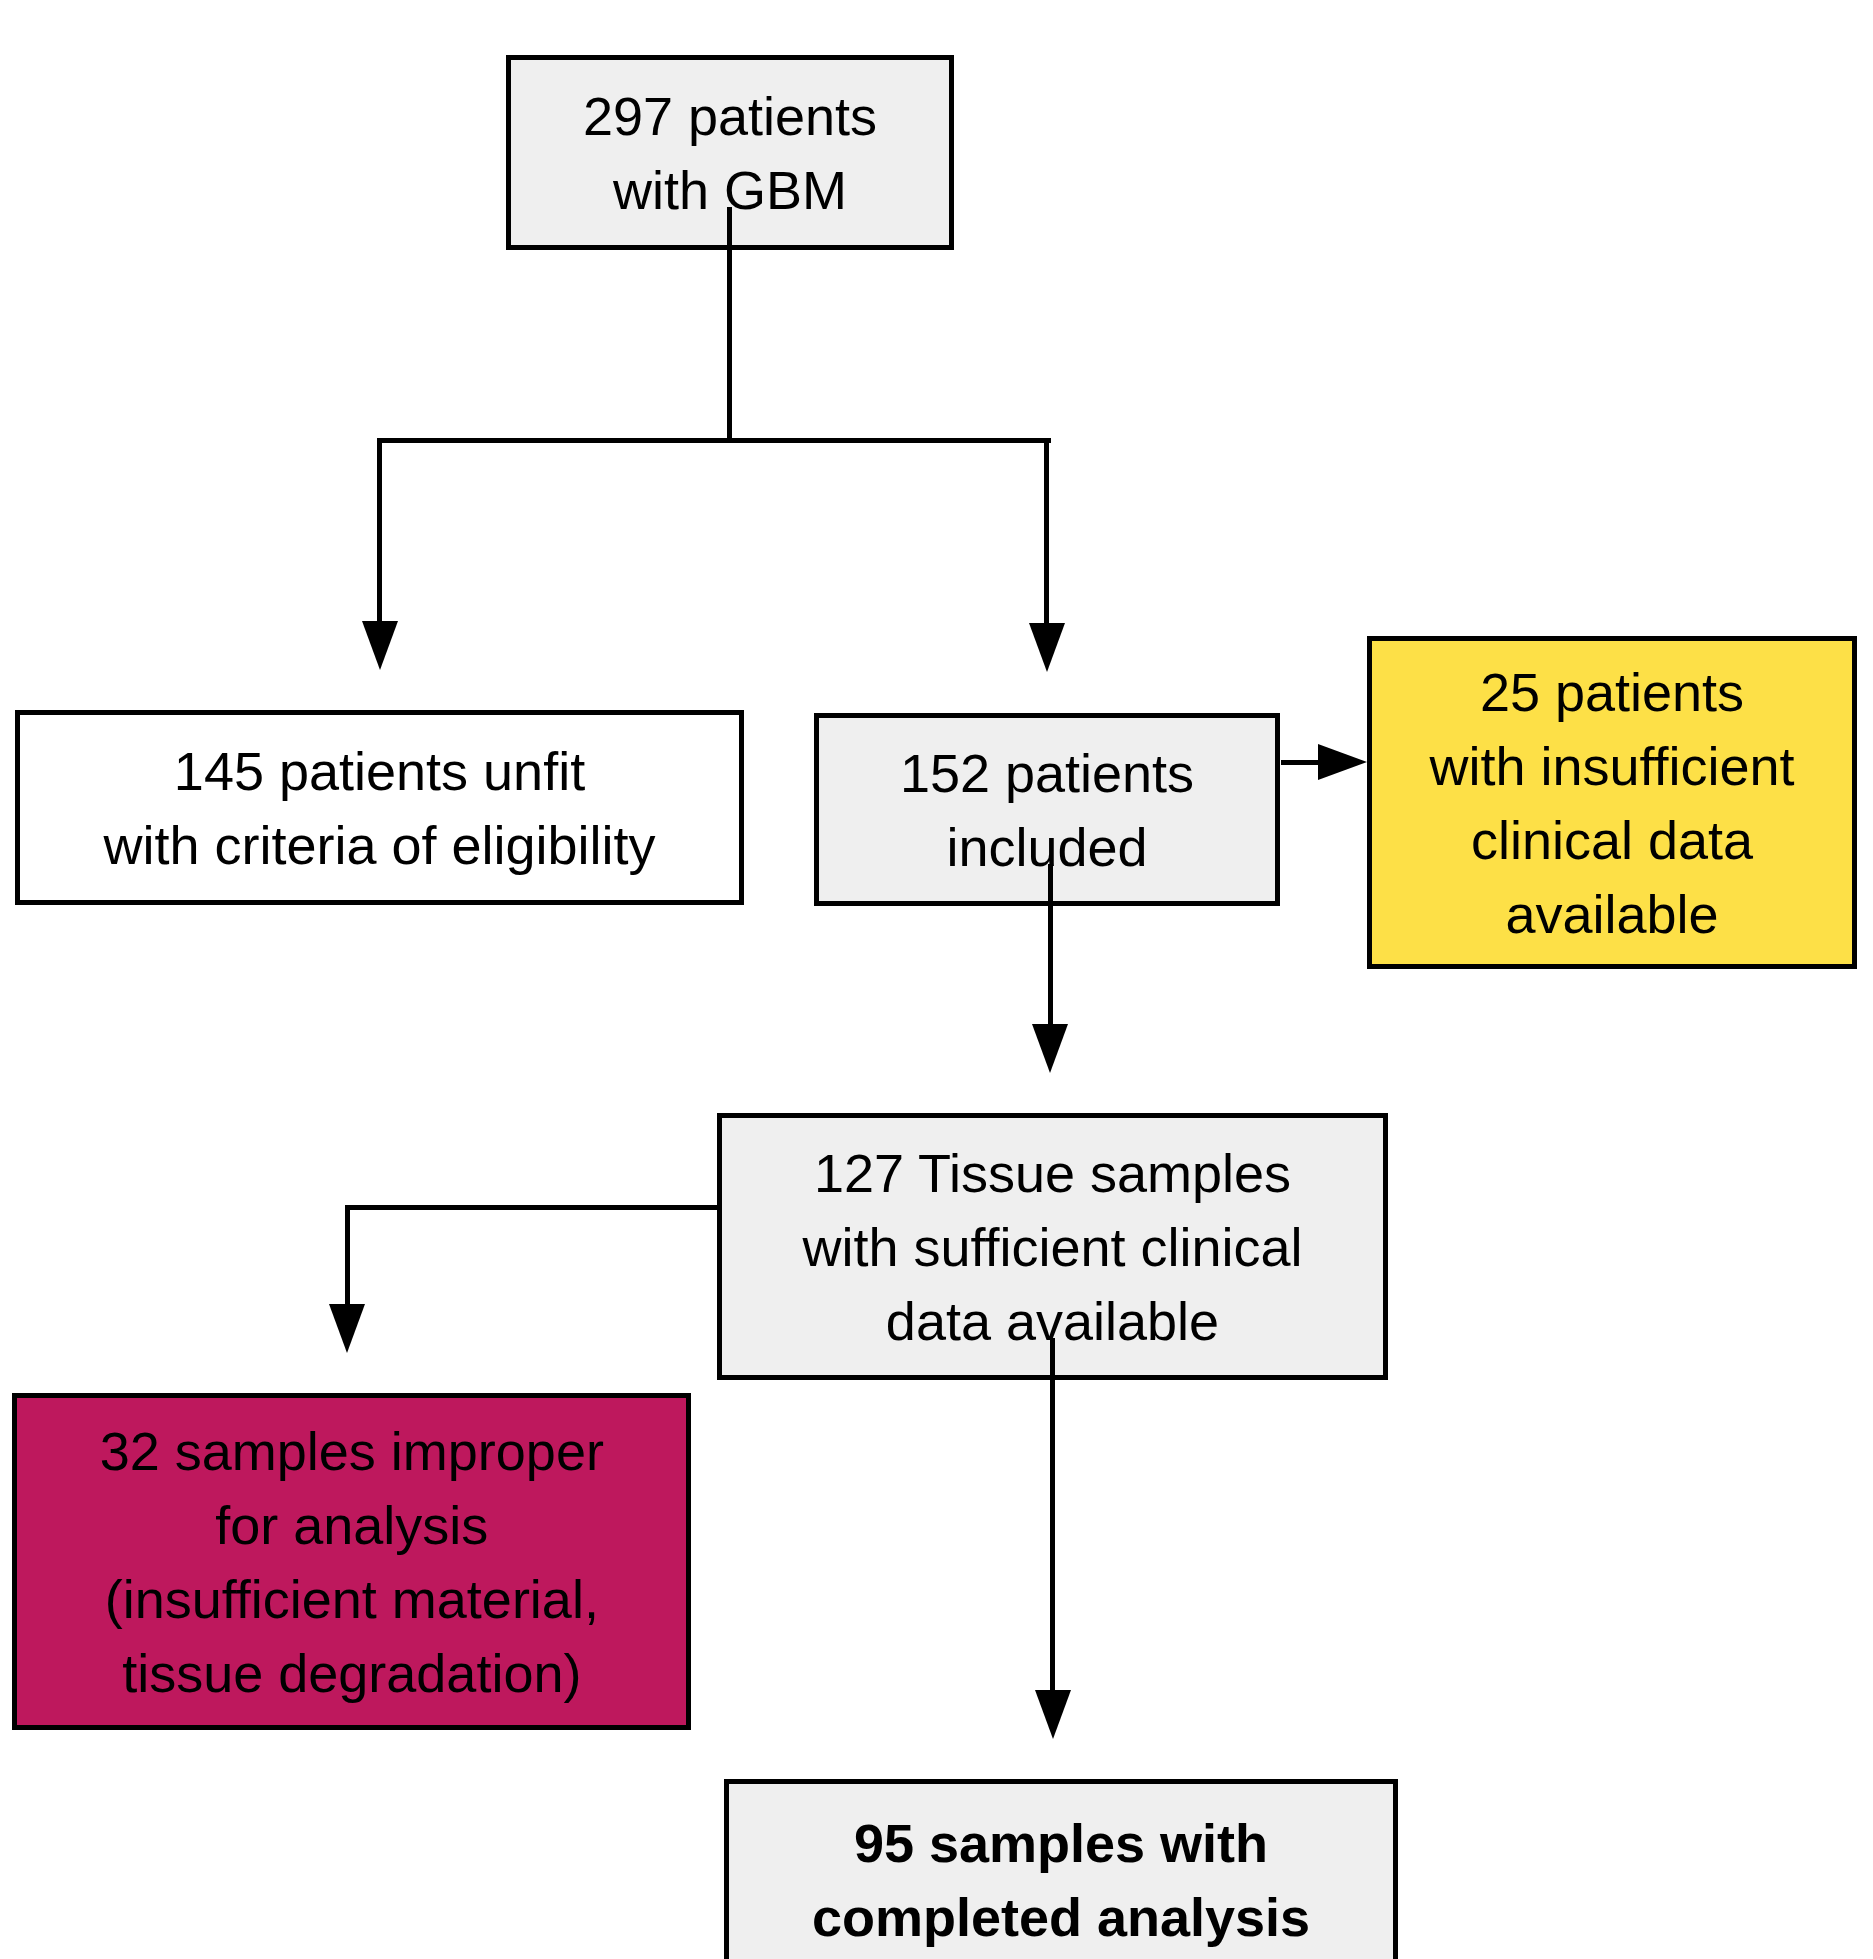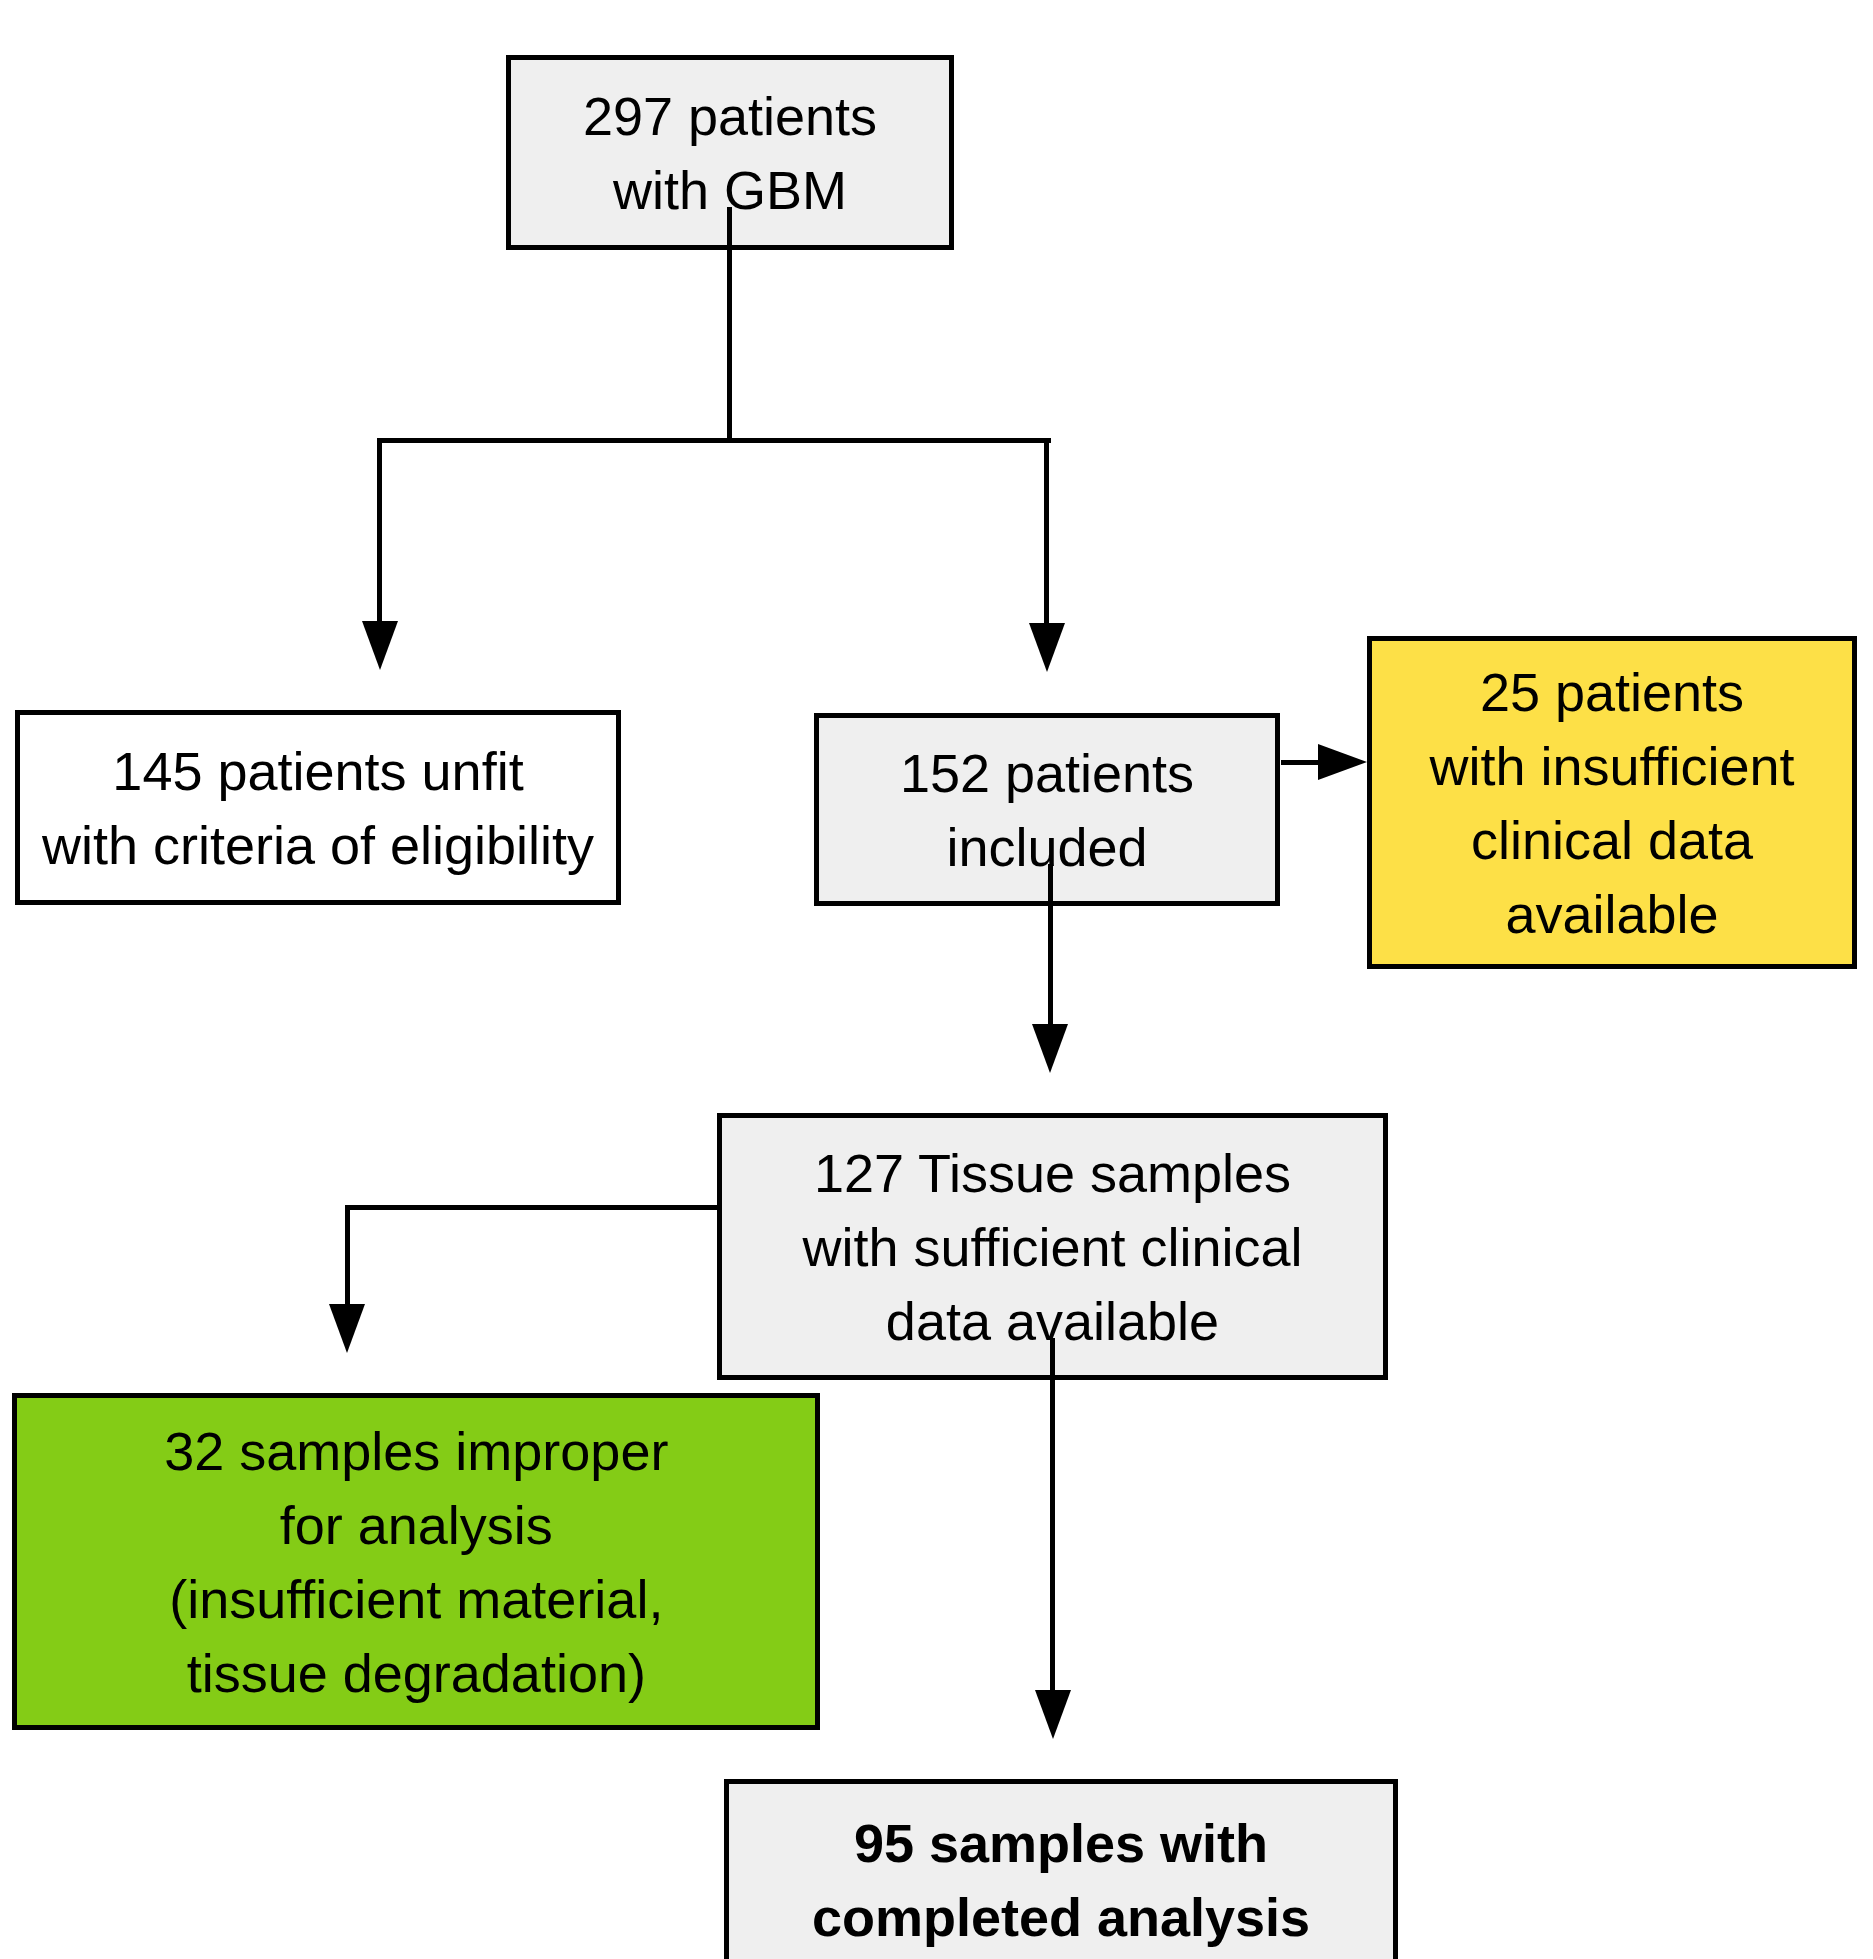--- a/index.html
+++ b/index.html
@@ -43,36 +43,36 @@
   }
 </style>
 </head>
 <body>
 
 <div id="canvas">
 
   <div class="box" style="left: 506px; top: 15px; width: 448px; height: 195px; background-color: rgb(239, 239, 239);">297 patients
 with GBM</div>
 
-  <div class="box" style="left: 15px; top: 670px; width: 606px; height: 195px; background-color: rgb(255, 255, 255);">145 patients unfit
+  <div class="box" style="left: 15px; top: 670px; width: 729px; height: 195px; background-color: rgb(255, 255, 255);">145 patients unfit
 with criteria of eligibility</div>
 
   <div class="box" style="left: 814px; top: 673px; width: 466px; height: 193px; background-color: rgb(239, 239, 239);">152 patients
 included</div>
 
   <div class="box" style="left: 1367px; top: 596px; width: 490px; height: 333px; background-color: #fde047;">25 patients
 with insufficient
 clinical data
 available</div>
 
   <div class="box" style="left: 717px; top: 1073px; width: 671px; height: 267px; background-color: rgb(239, 239, 239);">127 Tissue samples
 with sufficient clinical
 data available</div>
 
-  <div class="box" style="left: 12.3px; top: 1353px; width: 808px; height: 337px; background-color: #84cc16;">32 samples improper
+  <div class="box" style="left: 12.3px; top: 1353px; width: 679px; height: 337px; background-color: #be185d;">32 samples improper
 for analysis
 (insufficient material,
 tissue degradation)</div>
 
   <div class="box bold" style="left: 724px; top: 1739px; width: 674px; height: 201px; background-color: rgb(239, 239, 239);">95 samples with
 completed analysis</div>
 
   <div class="line" style="left:727px; top:207px; width:5px; height:235px;"></div>
   <div class="line" style="left:377px; top:438px; width:674px; height:5px;"></div>
 

